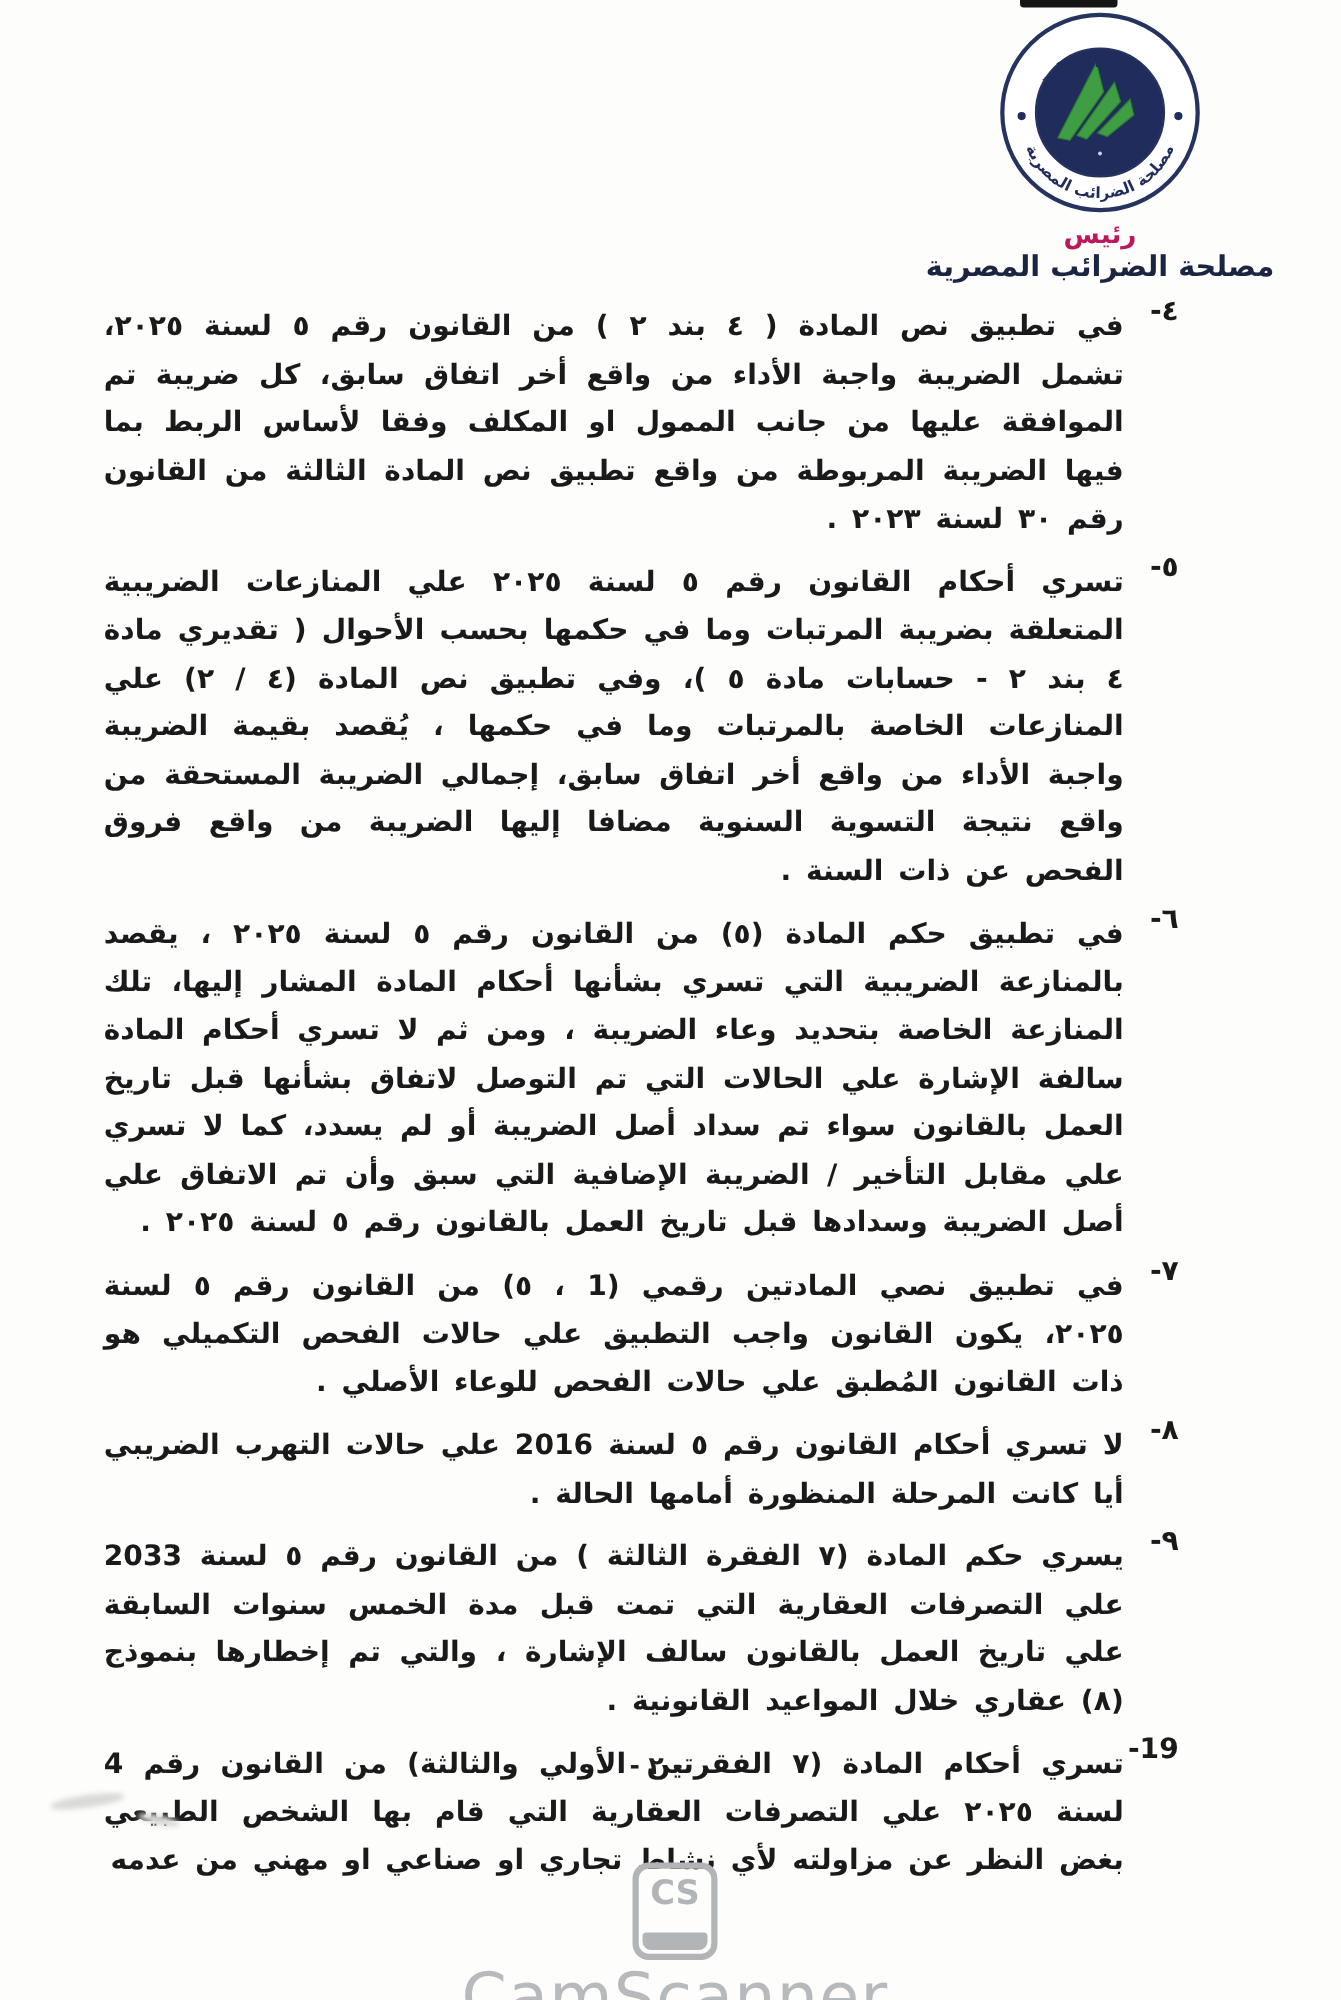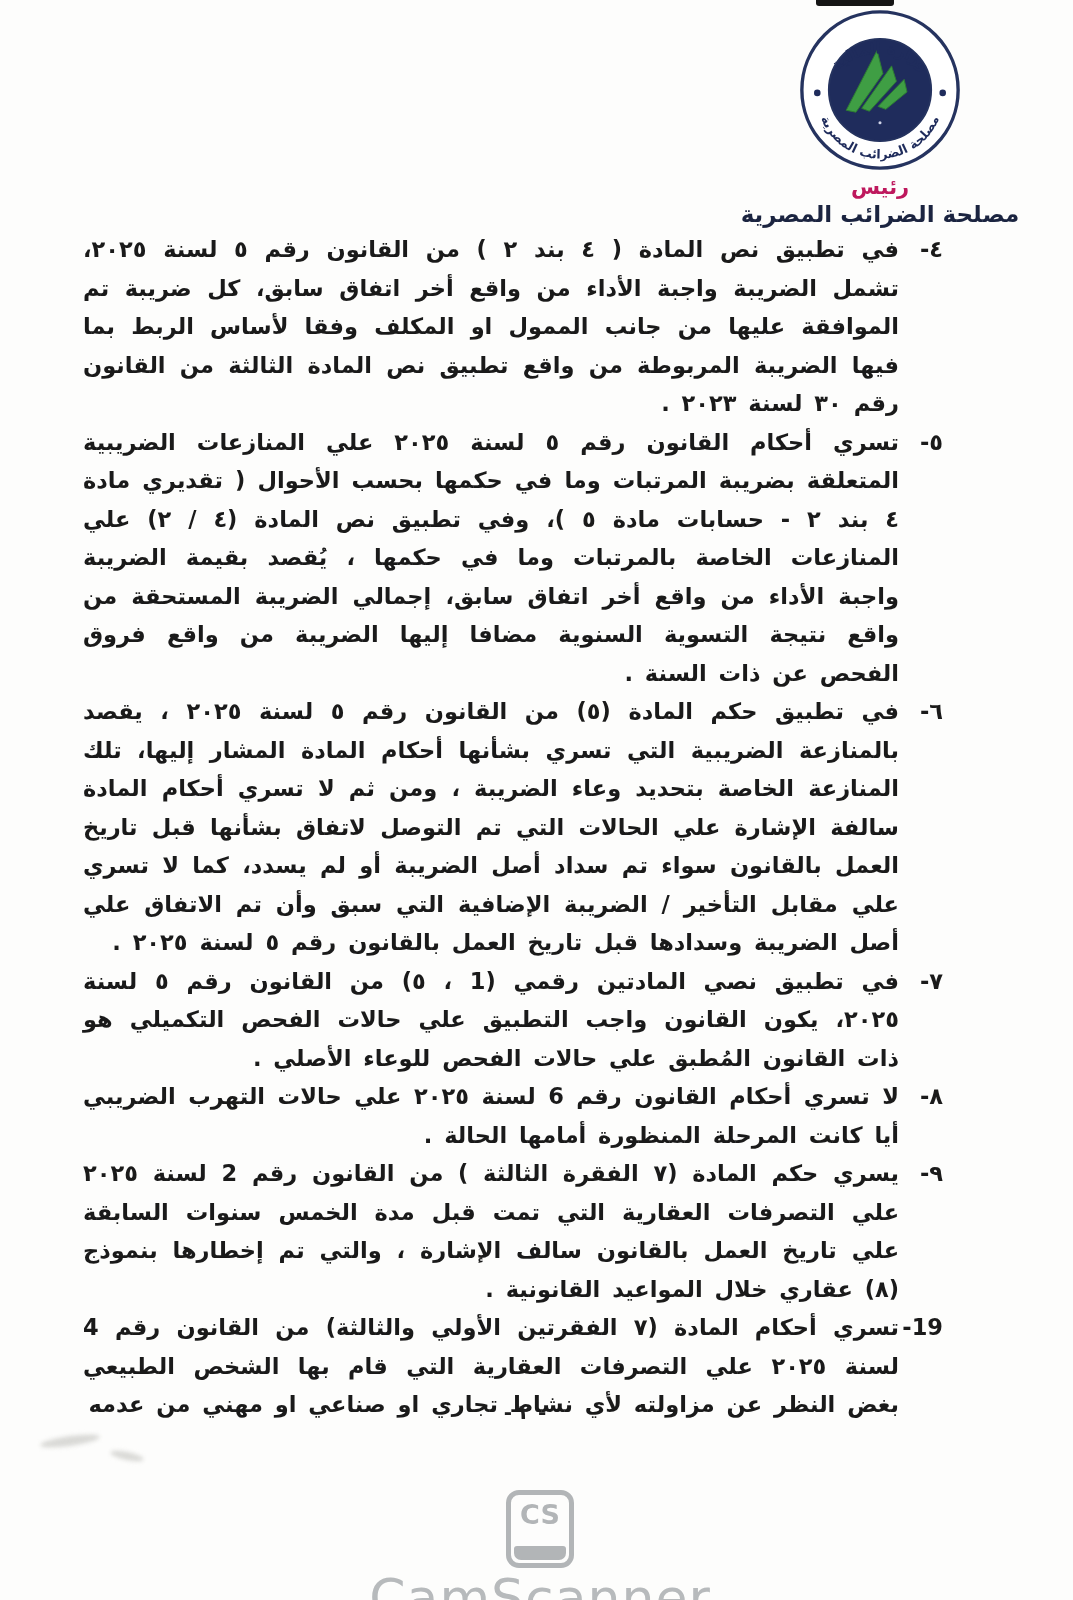--- a/index.html
+++ b/index.html
@@ -22,21 +22,21 @@
   .head-title{font-size:21px;font-weight:bold;color:#be185d;line-height:26px;margin-top:2px;direction:rtl;}
   .head-sub{font-size:23px;font-weight:bold;color:#1b2440;line-height:28px;direction:rtl;}
   
   .doc-body{
     position:absolute;top:230px;right:130px;width:860px;
     direction:rtl;color:#1a1a1a;font-weight:bold;
     font-size:22.5px;line-height:38.5px;word-spacing:4px;
   }
   .clause{display:flex;}
   .clause-num{flex:0 0 44px;white-space:nowrap;}
-  .clause-text{flex:1;text-align:justify;}
+  .clause-text{flex:1;text-align:justify;margin-top:12px;}
   .page-number{
     position:absolute;top:1400px;left:0;width:1050px;text-align:center;
     font-size:20px;font-weight:bold;color:#1f1f1f;letter-spacing:4px;
   }
   
   .watermark{
     position:absolute;left:20px;top:1490px;height:90px;width:1040px;
     display:flex;align-items:center;color:#b2b5b7;flex-direction:column;
   }
   .cs-badge{
@@ -107,25 +107,25 @@
     <div class="clause">
       <span class="clause-num">٦-</span>
       <span class="clause-text">في تطبيق حكم المادة (٥) من القانون رقم ٥ لسنة ٢٠٢٥ ، يقصد بالمنازعة الضريبية التي تسري بشأنها أحكام المادة المشار إليها، تلك المنازعة الخاصة بتحديد وعاء الضريبة ، ومن ثم لا تسري أحكام المادة سالفة الإشارة علي الحالات التي تم التوصل لاتفاق بشأنها قبل تاريخ العمل بالقانون سواء تم سداد أصل الضريبة أو لم يسدد، كما لا تسري علي مقابل التأخير / الضريبة الإضافية التي سبق وأن تم الاتفاق علي أصل الضريبة وسدادها قبل تاريخ العمل بالقانون رقم ٥ لسنة ٢٠٢٥ .</span>
     </div>
     <div class="clause">
       <span class="clause-num">٧-</span>
       <span class="clause-text">في تطبيق نصي المادتين رقمي (1 ، ٥) من القانون رقم ٥ لسنة ٢٠٢٥، يكون القانون واجب التطبيق علي حالات الفحص التكميلي هو ذات القانون المُطبق علي حالات الفحص للوعاء الأصلي .</span>
     </div>
     <div class="clause">
       <span class="clause-num">٨-</span>
-      <span class="clause-text">لا تسري أحكام القانون رقم 6 لسنة ٢٠٢٥ علي حالات التهرب الضريبي أيا كانت المرحلة المنظورة أمامها الحالة .</span>
+      <span class="clause-text">لا تسري أحكام القانون رقم ٥ لسنة 2016 علي حالات التهرب الضريبي أيا كانت المرحلة المنظورة أمامها الحالة .</span>
     </div>
     <div class="clause">
       <span class="clause-num">٩-</span>
-      <span class="clause-text">يسري حكم المادة (٧ الفقرة الثالثة ) من القانون رقم 2 لسنة ٢٠٢٥ علي التصرفات العقارية التي تمت قبل مدة الخمس سنوات السابقة علي تاريخ العمل بالقانون سالف الإشارة ، والتي تم إخطارها بنموذج (٨) عقاري خلال المواعيد القانونية .</span>
+      <span class="clause-text">يسري حكم المادة (٧ الفقرة الثالثة ) من القانون رقم ٥ لسنة 2033 علي التصرفات العقارية التي تمت قبل مدة الخمس سنوات السابقة علي تاريخ العمل بالقانون سالف الإشارة ، والتي تم إخطارها بنموذج (٨) عقاري خلال المواعيد القانونية .</span>
     </div>
     <div class="clause">
       <span class="clause-num">19-</span>
       <span class="clause-text">تسري أحكام المادة (٧ الفقرتين الأولي والثالثة) من القانون رقم 4 لسنة ٢٠٢٥ علي التصرفات العقارية التي قام بها الشخص الطبيعي بغض النظر عن مزاولته لأي نشاط تجاري او صناعي او مهني من عدمه</span>
     </div>
   </div>
 
   <div class="page-number">- ٢ -</div>
 
   <div class="noise n1"></div>

